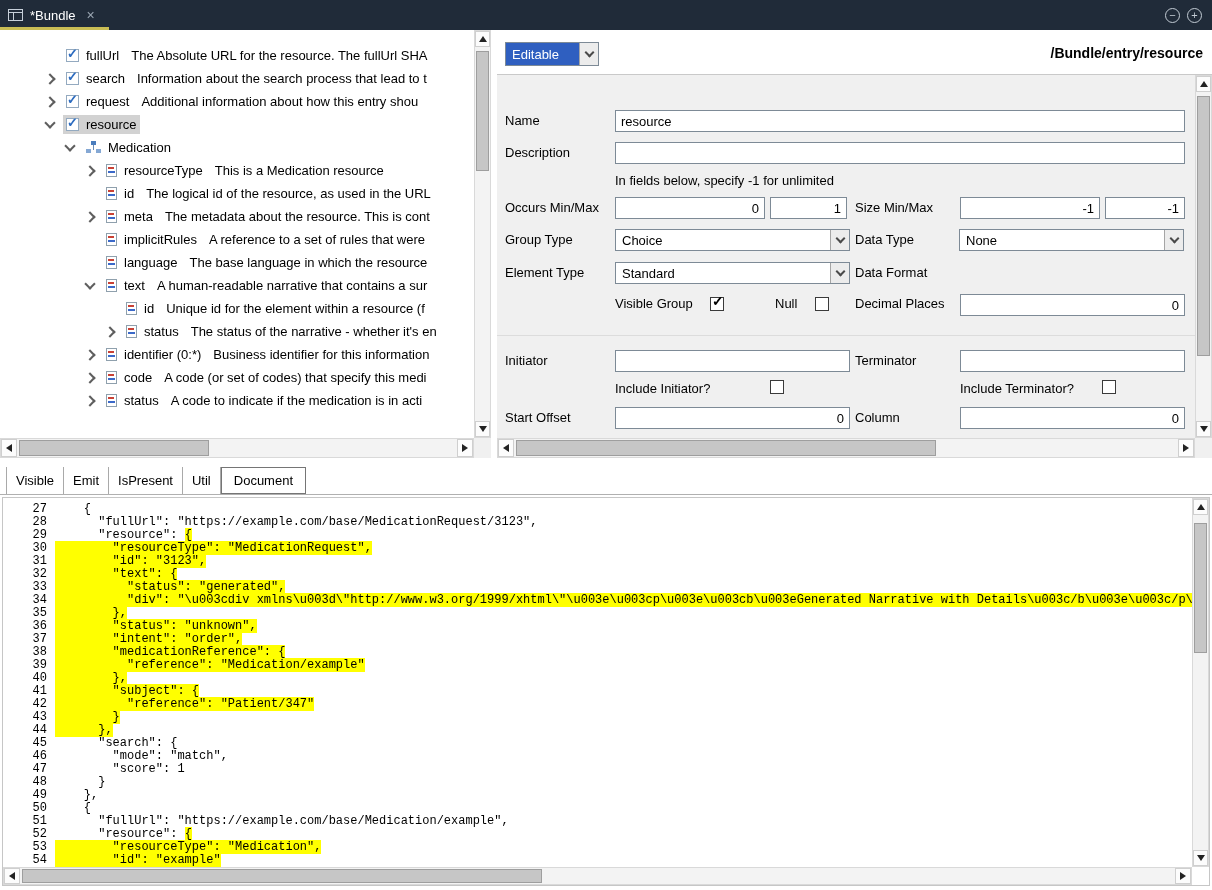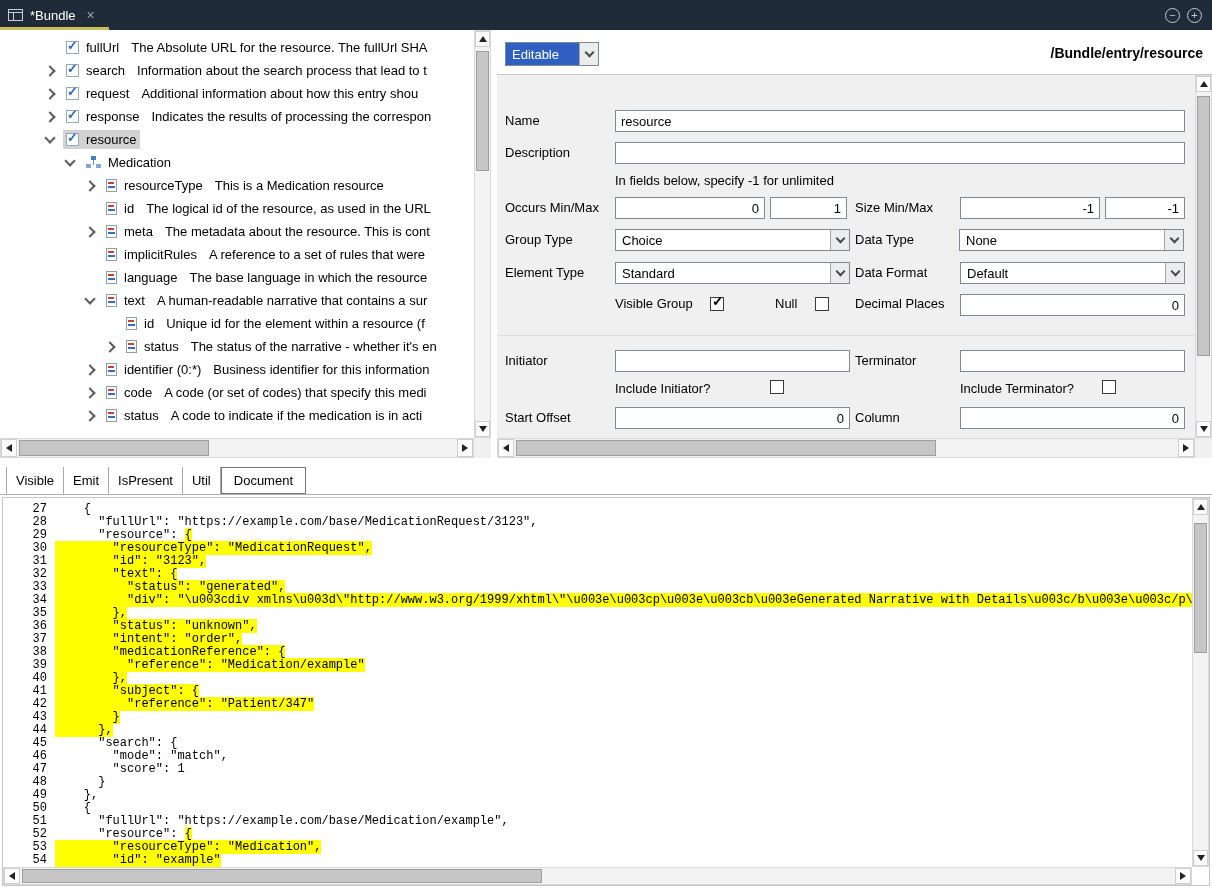--- a/index.html
+++ b/index.html
@@ -17,21 +17,21 @@
   .tab-label{color:#fff;font-size:13px;}
   .tab-close{color:#9aa6b2;font-size:14px;margin-left:11px;}
   .win-controls{margin-left:auto;display:flex;align-items:center;padding-right:10px;gap:7px;}
   .win-btn{width:15px;height:15px;border:1px solid #c2cbd4;border-radius:50%;color:#c2cbd4;display:flex;align-items:center;justify-content:center;font-size:11px;line-height:1;}
 
   
   .workspace{position:absolute;left:0;top:30px;width:1212px;height:428px;background:#ffffff;}
 
   
   .tree-panel{position:absolute;left:0;top:0;width:491px;height:428px;background:#fff;}
-  .tree-view{position:absolute;left:0;top:0;width:474px;height:408px;overflow:hidden;padding-top:6px;background:#fff;}
+  .tree-view{position:absolute;left:0;top:0;width:474px;height:408px;overflow:hidden;padding-top:14px;background:#fff;}
   .tree-row{height:23px;display:flex;align-items:center;white-space:nowrap;font-size:13px;color:#000;}
   .chev{display:inline-block;width:8px;height:8px;margin-right:9px;flex:none;border-right:2px solid #5e5e5e;border-top:2px solid #5e5e5e;}
   .chev.closed{transform:rotate(45deg);}
   .chev.open{transform:rotate(135deg);margin-top:-4px;}
   .chev.none{visibility:hidden;}
   .node{display:inline-flex;align-items:center;padding:2px 3px;}
   .node.selected{background:#d2d2d2;}
   .node-icon{display:inline-block;position:relative;margin-right:7px;flex:none;}
   .node-icon.element{width:13px;height:13px;background:#fff;border:1px solid #94aac0;}
   .node-icon.element::after{content:"✓";position:absolute;left:0;top:-3px;font-size:13px;font-weight:bold;color:#2d6cc0;line-height:1;}
@@ -139,28 +139,20 @@
           </div>
           <div class="tree-row" style="padding-left: 46px;">
             <span class="chev closed"></span>
             <span class="node">
               <span class="node-icon element"></span>
               <span class="node-label">request</span>
             </span>
             <span class="node-desc">Additional information about how this entry shou</span>
           </div>
           <div class="tree-row" style="padding-left: 46px;">
-            <span class="chev closed"></span>
-            <span class="node">
-              <span class="node-icon element"></span>
-              <span class="node-label">response</span>
-            </span>
-            <span class="node-desc">Indicates the results of processing the correspon</span>
-          </div>
-          <div class="tree-row" style="padding-left: 46px;">
             <span class="chev open"></span>
             <span class="node selected">
               <span class="node-icon element"></span>
               <span class="node-label">resource</span>
             </span>
           </div>
           <div class="tree-row" style="padding-left: 66px;">
             <span class="chev open"></span>
             <span class="node">
               <span class="node-icon structure"></span>
@@ -321,26 +313,20 @@
         </div>
 
         <div class="flabel" style="left:8px;top:190px;">Element Type</div>
         <div class="combo" style="left:118px;top:187px;width:235px;">
           <span class="combo-text">Standard</span>
           <span class="combo-btn">
               <span class="cchev"></span>
             </span>
         </div>
         <div class="flabel" style="left:358px;top:190px;">Data Format</div>
-        <div class="combo" style="left:463px;top:187px;width:225px;">
-          <span class="combo-text">Default</span>
-          <span class="combo-btn">
-              <span class="cchev"></span>
-            </span>
-        </div>
 
         <div class="flabel" style="left:118px;top:221px;">Visible Group</div>
         <span class="cb checked" style="left:213px;top:222px;"></span>
         <div class="flabel" style="left:278px;top:221px;">Null</div>
         <span class="cb" style="left:318px;top:222px;"></span>
         <div class="flabel" style="left:358px;top:221px;">Decimal Places</div>
         <input class="finput num" style="left: 463px; top: 219px; width: 225px;" value="0">
 
         <div class="fsep" style="top:260px;"></div>
 

